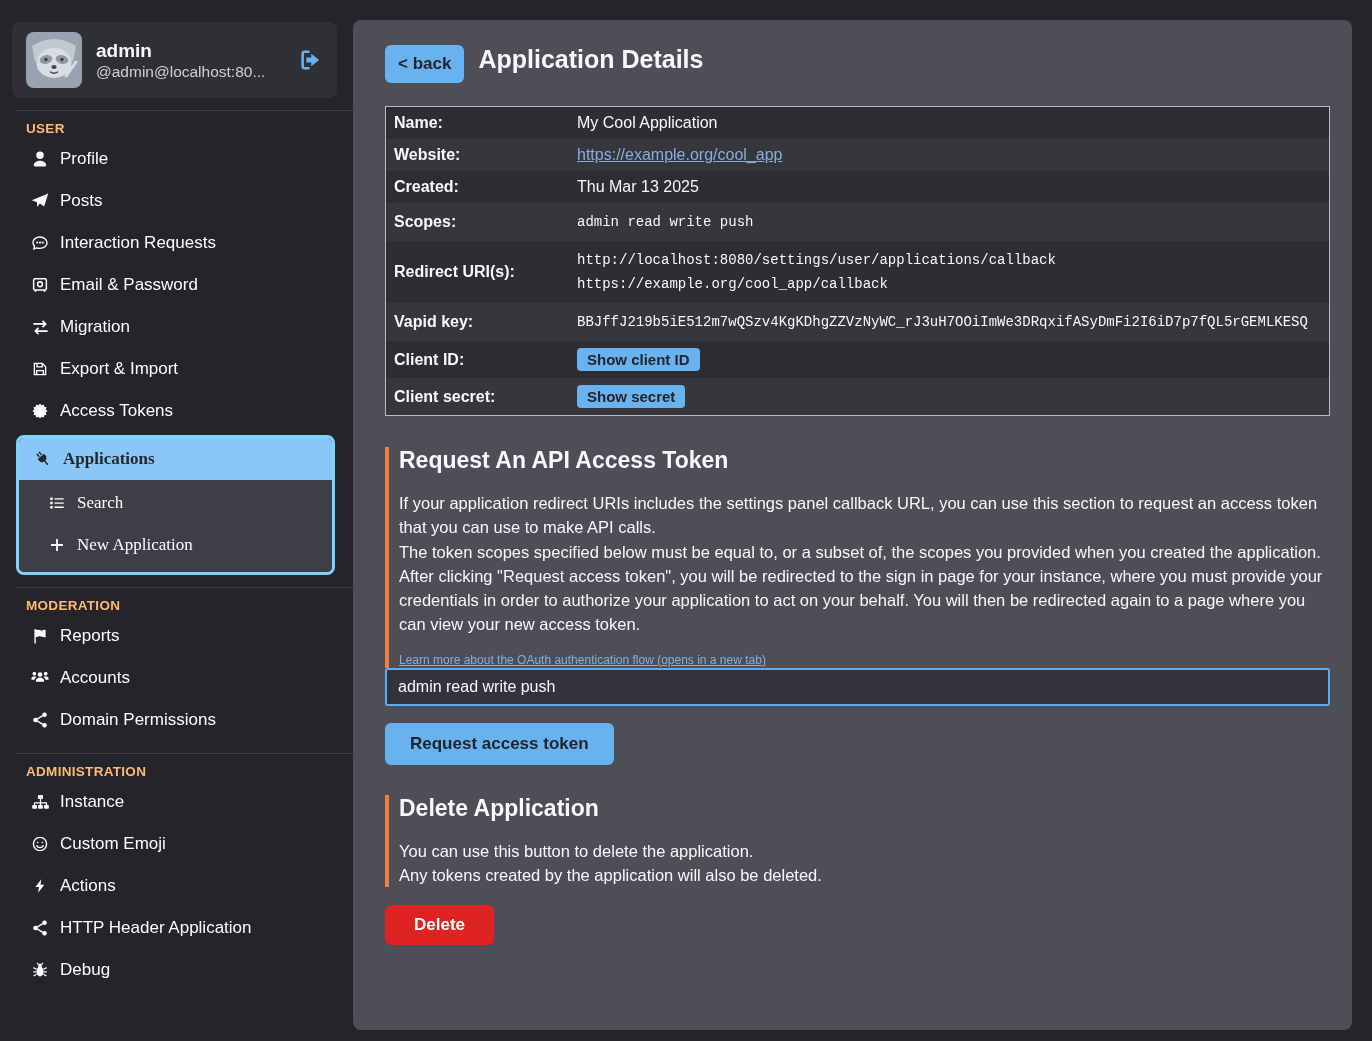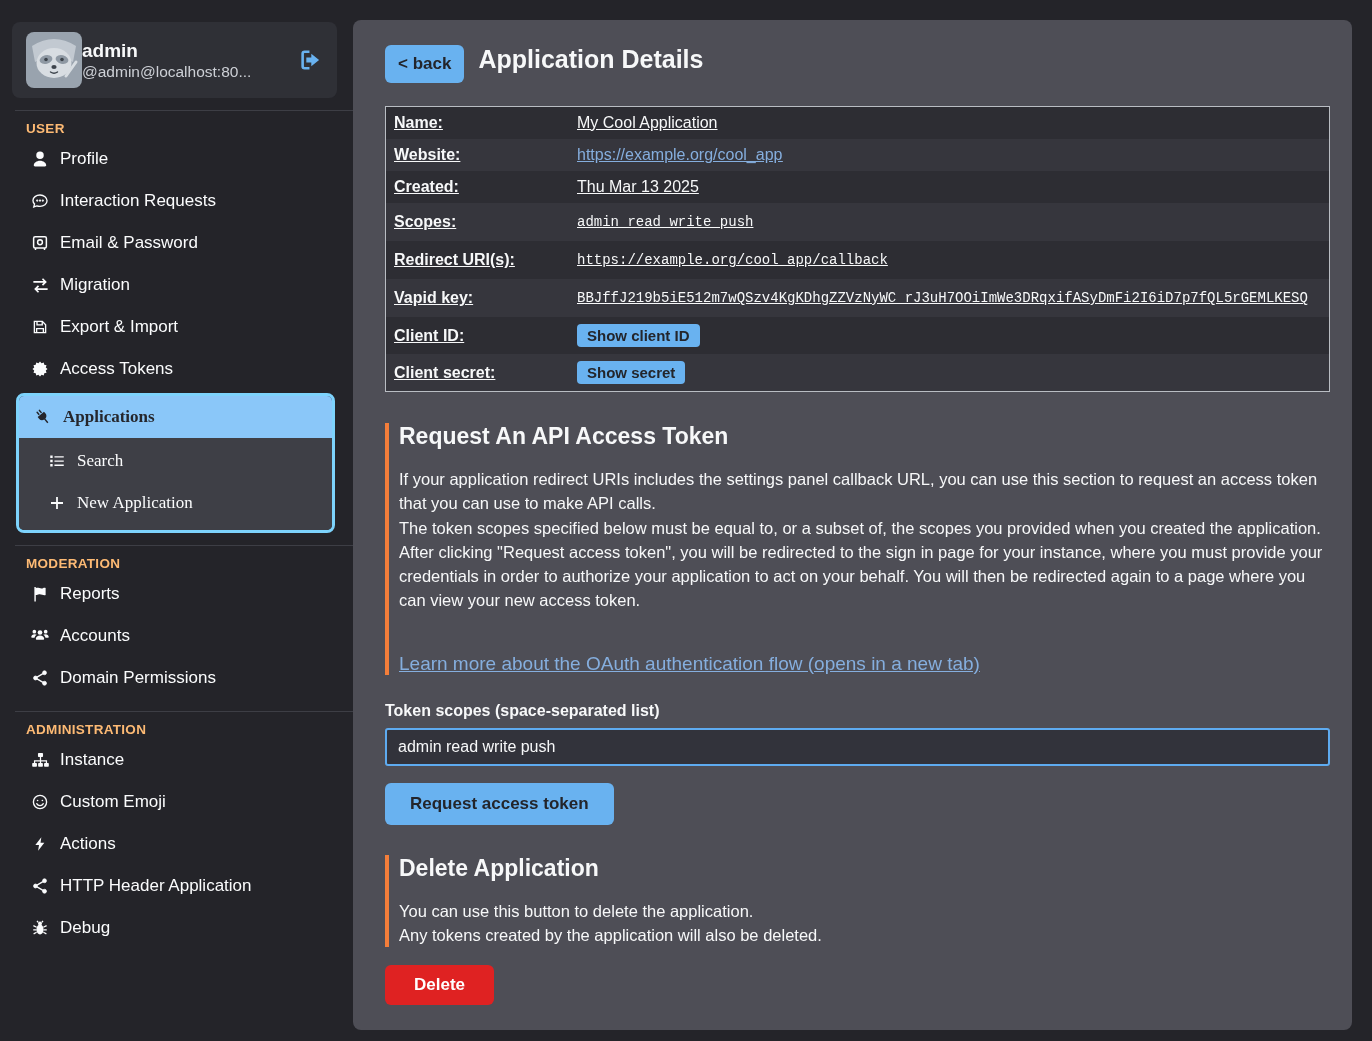--- a/index.html
+++ b/index.html
@@ -7,21 +7,21 @@
   body {
     width:1372px; height:1041px; overflow:hidden;
     background:#242429; color:#f7f8f9;
     font-family:"Liberation Sans", sans-serif;
     display:flex;
   }
   
   .sidebar { width:353px; flex-shrink:0; }
   .user-card {
     margin:22px 16px 0 12px; background:#2f3036; border-radius:8px;
-    padding:10px 14px; display:flex; align-items:center; 
+    padding:10px 14px; display:flex; align-items:center; gap:14px;
   }
   .avatar { width:56px; height:56px; border-radius:8px; overflow:hidden; flex-shrink:0; }
   .user-meta { min-width:0; }
   .user-name { font-size:19px; font-weight:700; line-height:1.3; }
   .user-handle { font-size:15.5px; color:#cdd0d6; white-space:nowrap; overflow:hidden; max-width:178px; }
   .logout { margin-left:auto; color:#69b2f0; display:flex; cursor:pointer; }
   hr.side-divider { border:none; border-top:1px solid #3d3e45; margin:12px 0 4px 15px; }
   .section-label { color:#fdba74; font-weight:700; font-size:13.5px; letter-spacing:.3px; margin:10px 0 2px 26px; }
   .nav-item { display:flex; align-items:center; gap:10px; padding:11px 8px 11px 30px; font-size:17px; color:#fbfcfd; cursor:pointer; }
   .nav-item .icon { width:20px; display:flex; justify-content:center; align-items:center; flex-shrink:0; }
@@ -30,32 +30,32 @@
   .nav-group .nav-item.selected { background:#8ac7f9; color:#25262c; font-weight:700; padding-left:14px; }
   .submenu { background:#3e3f46; padding:2px 0 6px; }
   .submenu .nav-item { padding-left:28px; }
   
   .main { flex:1; margin:20px 20px 11px 0; background:#4e4e56; border-radius:8px; padding:25px 22px 30px 32px; }
   .page-header { display:flex; align-items:flex-start; gap:14px; margin-bottom:23px; }
   .btn { background:#69b2f0; color:#23252b; font-weight:700; border:none; border-radius:6px; font-family:inherit; cursor:pointer; }
   .back-btn { font-size:17px; padding:9px 13px; }
   .page-title { font-size:25px; font-weight:700; margin:0; }
   .details-table { border:1px solid #b9bdc3; margin-bottom:31px; }
-  .drow { display:flex; align-items:center;text-decoration:underline; }
+  .drow { display:flex; align-items:center; }
   .drow.dark { background:#2d2d33; }
   .drow.light { background:#36363d; }
   .dlabel { width:183px; flex-shrink:0; font-weight:700; font-size:16px; padding:7px 8px; }
   .dvalue { padding:7px 8px; font-size:16px; }
   .mono { font-family:"Liberation Mono", monospace; font-size:14px; line-height:24px; }
   a.value-link, a.learn-link { color:#85aede; }
   .table-btn { font-size:15px; padding:3px 10px; border-radius:4px; }
   .bordered-section { border-left:4px solid #f47e3a; padding-left:10px; }
   .section-heading { font-size:23px; font-weight:700; margin:0 0 17px; }
   .bordered-section p { font-size:16.5px; line-height:1.47; margin:0; }
-  .learn-link { display:inline-block; margin-top:40px; font-size:19px; }
+  .learn-link { display:inline-block; margin-top:16px; font-size:12px; }
   .field-label { font-weight:700; font-size:16px; margin:27px 0 8px; }
   .scopes-input { width:945px; background:#32333b; border:2px solid #5eabf0; border-radius:3px; color:#f7f8f9; font-size:16px; padding:8px 11px; font-family:inherit; display:block; }
   .request-btn { font-size:17px; padding:11px 25px; margin-top:17px; }
   .delete-wrap { margin-top:30px; }
   .delete-btn { background:#df2222; color:#ffffff; font-weight:700; font-size:17px; padding:10px 29px; border:none; border-radius:6px; margin-top:18px; cursor:pointer; display:block; }
 </style>
 </head>
 <body>
 
 <nav class="sidebar">
@@ -93,20 +93,28 @@
 
   <div class="nav-item">
     <span class="icon">
       <svg viewBox="0 0 24 24" width="18" height="18" fill="currentColor">
           <path d="M12 12a5 5 0 1 0 0-10 5 5 0 0 0 0 10zm0 2.3c-4.6 0-8.3 2.9-8.3 6.1 0 .9.7 1.6 1.6 1.6h13.4c.9 0 1.6-.7 1.6-1.6 0-3.2-3.7-6.1-8.3-6.1z"></path>
         </svg>
     </span>
     <span>Profile</span>
   </div>
 
+  <div class="nav-item">
+    <span class="icon">
+      <svg viewBox="0 0 24 24" width="18" height="18" fill="currentColor">
+          <polygon points="23,2 1,11 8,13.6 8,20 11.8,15.2 17.5,19.3"></polygon>
+        </svg>
+    </span>
+    <span>Posts</span>
+  </div>
 
   <div class="nav-item">
     <span class="icon">
       <svg viewBox="0 0 24 24" width="18" height="18" fill="none" stroke="currentColor" stroke-width="1.8">
           <path d="M12 4C6.8 4 2.6 7.3 2.6 11.4c0 1.8.8 3.4 2.1 4.7l-1 3.9 4-1.5c1.3.5 2.7.7 4.3.7 5.2 0 9.4-3.3 9.4-7.4S17.2 4 12 4z"></path>
           <circle cx="8.3" cy="11.4" r="0.6" fill="currentColor"></circle>
           <circle cx="12" cy="11.4" r="0.6" fill="currentColor"></circle>
           <circle cx="15.7" cy="11.4" r="0.6" fill="currentColor"></circle>
         </svg>
     </span>
@@ -304,20 +312,21 @@
       <div class="dlabel">Created:</div>
       <div class="dvalue">Thu Mar 13 2025</div>
     </div>
     <div class="drow light">
       <div class="dlabel">Scopes:</div>
       <div class="dvalue mono">admin read write push</div>
     </div>
     <div class="drow dark">
       <div class="dlabel">Redirect URI(s):</div>
       <div class="dvalue mono">
+        <div>http://localhost:8080/settings/user/applications/callback</div>
         <div>https://example.org/cool_app/callback</div>
       </div>
     </div>
     <div class="drow light">
       <div class="dlabel">Vapid key:</div>
       <div class="dvalue mono">BBJffJ219b5iE512m7wQSzv4KgKDhgZZVzNyWC_rJ3uH7OOiImWe3DRqxifASyDmFi2I6iD7p7fQL5rGEMLKESQ</div>
     </div>
     <div class="drow dark">
       <div class="dlabel">Client ID:</div>
       <div class="dvalue"><button class="btn table-btn">Show client ID</button></div>
@@ -329,21 +338,20 @@
   </div>
 
   <section class="bordered-section">
     <h2 class="section-heading">Request An API Access Token</h2>
     <p>If your application redirect URIs includes the settings panel callback URL, you can use this section to request an access token that you can use to make API calls.</p>
     <p>The token scopes specified below must be equal to, or a subset of, the scopes you provided when you created the application.</p>
     <p>After clicking "Request access token", you will be redirected to the sign in page for your instance, where you must provide your credentials in order to authorize your application to act on your behalf. You will then be redirected again to a page where you can view your new access token.</p>
     <a class="learn-link" href="#">Learn more about the OAuth authentication flow (opens in a new tab)</a>
   </section>
 
-  <div class="field-label">Token scopes (space-separated list)</div>
   <input class="scopes-input" type="text" value="admin read write push" style="">
   <button class="btn request-btn">Request access token</button>
 
   <div class="delete-wrap">
     <section class="bordered-section">
       <h2 class="section-heading">Delete Application</h2>
       <p>You can use this button to delete the application.</p>
       <p>Any tokens created by the application will also be deleted.</p>
     </section>
     <button class="delete-btn">Delete</button>

